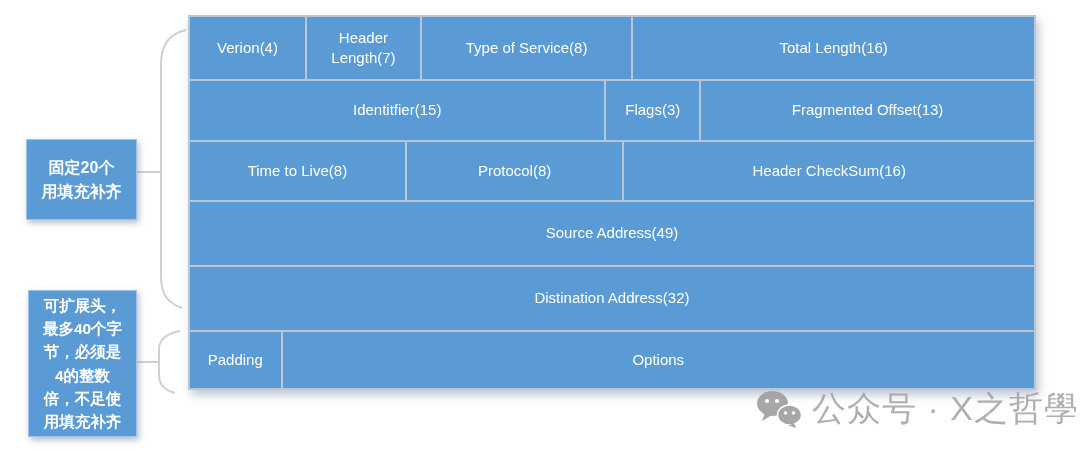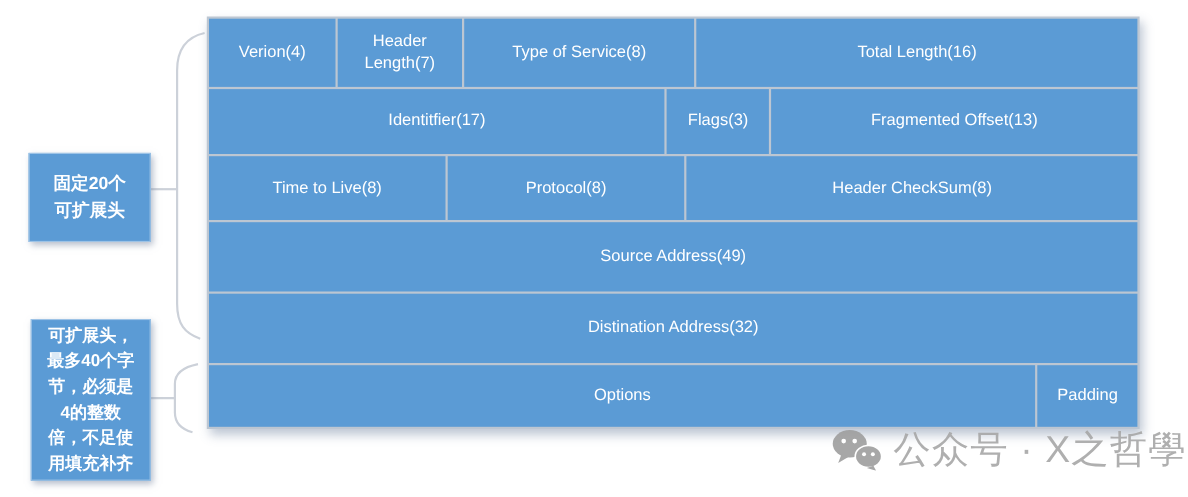--- a/index.html
+++ b/index.html
@@ -97,58 +97,58 @@
 
     <path d="M 186 30 C 168 34, 161 46, 161 64 L 161 276 C 161 295, 168 303, 182 308" fill="none" stroke="#ccd1d9" stroke-width="2"></path>
     <path d="M 137 172 L 161 172" fill="none" stroke="#ccd1d9" stroke-width="2"></path>
 
     <path d="M 180 331 C 165 334, 159 340, 159 349 L 159 375 C 159 384, 164 390, 175 393" fill="none" stroke="#ccd1d9" stroke-width="2"></path>
     <path d="M 137 362 L 159 362" fill="none" stroke="#ccd1d9" stroke-width="2"></path>
   </svg>
 
   <div class="side-box" style="left:26px; top:139px; width:111px; height:81px;">
     <span class="note-text">固定20个
-可扩展头</span>
+用填充补齐</span>
   </div>
 
   <div class="side-box" style="left:28px; top:290px; width:109px; height:147px; font-size:15.5px;">
     <span class="note-text">可扩展头，
 最多40个字
 节，必须是
 4的整数
 倍，不足使
 用填充补齐</span>
   </div>
 
   <div class="ip-table">
     <div class="ip-row" style="height:62px;">
       <div class="ip-cell" style="flex:12.8 0 0;">Verion(4)</div>
       <div class="ip-cell" style="flex:12.5 0 0;">Header Length(7)</div>
       <div class="ip-cell" style="flex:25 0 0;">Type of Service(8)</div>
       <div class="ip-cell" style="flex:49.7 0 0;">Total Length(16)</div>
     </div>
     <div class="ip-row" style="height:59px;">
-      <div class="ip-cell" style="flex:50.3 0 0;">Identitfier(17)</div>
+      <div class="ip-cell" style="flex:50.3 0 0;">Identitfier(15)</div>
       <div class="ip-cell" style="flex:9.7 0 0;">Flags(3)</div>
       <div class="ip-cell" style="flex:40 0 0;">Fragmented Offset(13)</div>
     </div>
     <div class="ip-row" style="height:58px;">
       <div class="ip-cell" style="flex:25.1 0 0;">Time to Live(8)</div>
       <div class="ip-cell" style="flex:25.2 0 0;">Protocol(8)</div>
-      <div class="ip-cell" style="flex:49.7 0 0;">Header CheckSum(8)</div>
+      <div class="ip-cell" style="flex:49.7 0 0;">Header CheckSum(16)</div>
     </div>
     <div class="ip-row" style="height:63px;">
       <div class="ip-cell" style="flex:100 0 0;">Source Address(49)</div>
     </div>
     <div class="ip-row" style="height:63px;">
       <div class="ip-cell" style="flex:100 0 0;">Distination Address(32)</div>
     </div>
     <div class="ip-row" style="height:56px;">
+      <div class="ip-cell" style="flex:9.2 0 0;">Padding</div>
       <div class="ip-cell" style="flex:90.8 0 0;">Options</div>
-      <div class="ip-cell" style="flex:9.2 0 0;">Padding</div>
     </div>
   </div>
 
   <div class="watermark">
     <svg width="48" height="38" viewBox="0 0 48 38" xmlns="http://www.w3.org/2000/svg">
 
       <ellipse cx="17.5" cy="13.5" rx="15.5" ry="12.5" fill="#9e9e9e"></ellipse>
       <path d="M 10 23 L 7 31 L 17 25 Z" fill="#9e9e9e"></path>
       <circle cx="12" cy="11" r="2.1" fill="#ffffff"></circle>
       <circle cx="22" cy="11" r="2.1" fill="#ffffff"></circle>

